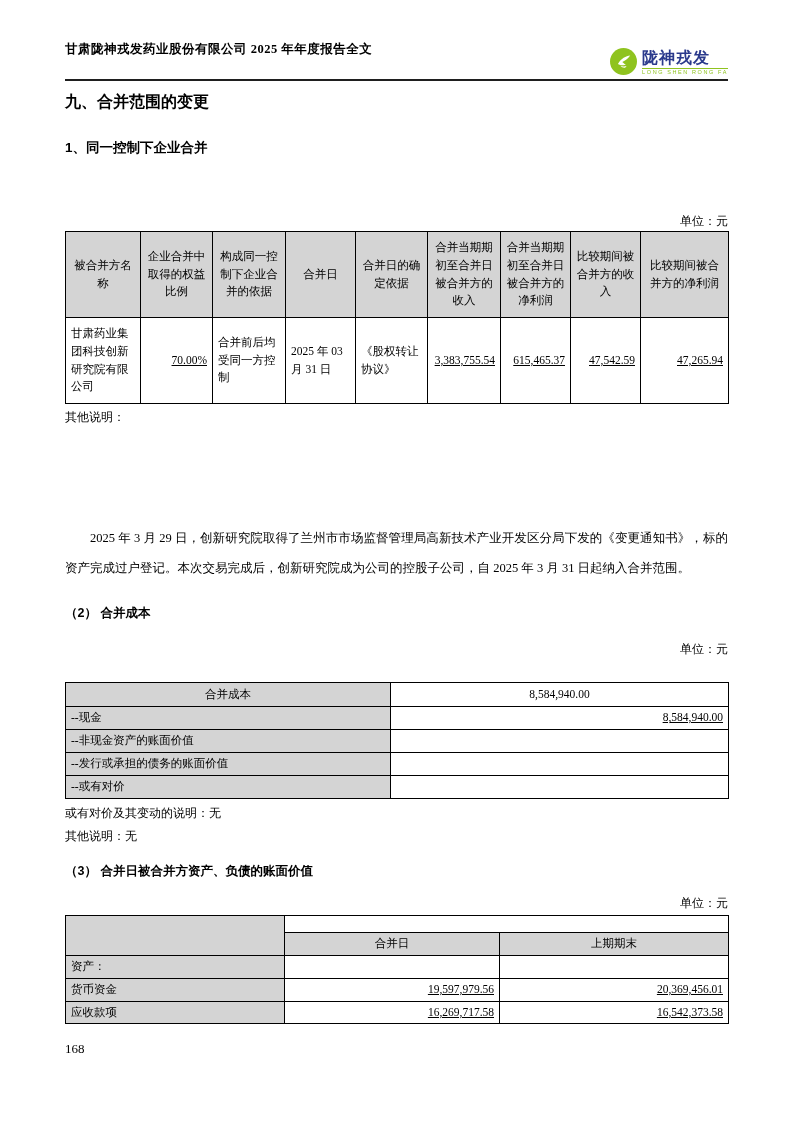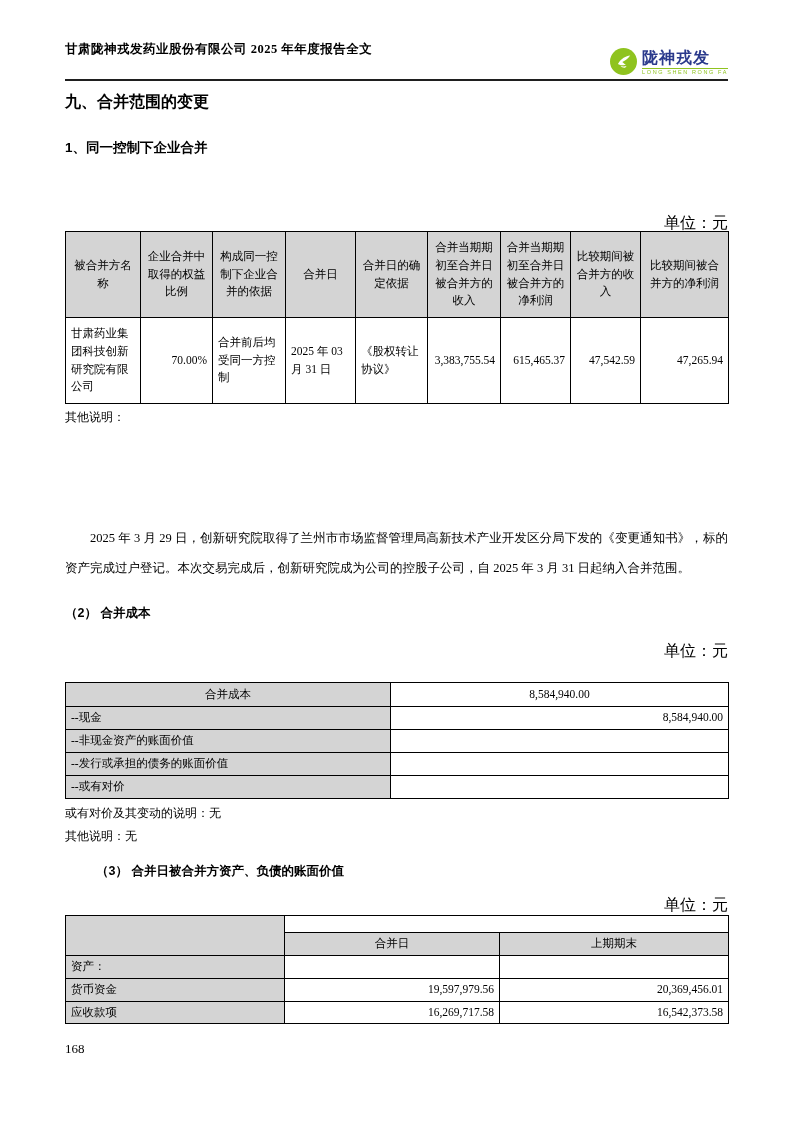--- a/index.html
+++ b/index.html
@@ -25,33 +25,33 @@
   .logo-cn{font-family:"Liberation Sans","DejaVu Sans",sans-serif;font-weight:bold;font-size:16px;color:#2b3a8c;letter-spacing:1px;}
   .logo-en{font-family:"Liberation Sans","DejaVu Sans",sans-serif;font-size:5.5px;color:#8fc31f;letter-spacing:1.6px;margin-top:2px;border-top:1px solid #8fc31f;padding-top:1px;}
   .header-rule{top:79px;height:2px;background:#1f1f1f;}
 
   
   .h1{top:92px;font-family:"Liberation Sans","DejaVu Sans",sans-serif;font-weight:bold;font-size:16px;}
   .h2{top:139px;font-family:"Liberation Sans","DejaVu Sans",sans-serif;font-weight:bold;font-size:13.5px;}
   .h3{font-family:"Liberation Sans","DejaVu Sans",sans-serif;font-weight:bold;font-size:12.5px;}
   .h3-1{top:190px;margin-top:43px;}
   .h3-2{top:605px;}
-  .h3-3{top:863px;margin-left:31px;}
-
-  .unit{font-size:16px;text-align:right;}
+  .h3-3{top:863px;}
+
+  .unit{font-size:12px;text-align:right;}
   .unit-1{top:213px;}
   .unit-2{top:641px;}
   .unit-3{top:895px;}
 
   
   table.t{border-collapse:collapse;table-layout:fixed;width:663px;font-size:11.5px;}
   table.t td{border:1px solid #000;vertical-align:middle;padding:2px 5px;line-height:1.55;word-break:break-all;}
   .gray{background:#d4d4d4;}
   .tc{text-align:center;}
-  .tr{text-align:right;}
+  .tr{text-align:right;text-decoration:underline;}
   .tl{text-align:left;}
   .t1{top:231px;}
   .t2{top:682px;}
   .t3{top:915px;}
 
   
   .note{font-size:12px;}
   .note-other-label{top:409px;}
   .para{font-size:12.5px;line-height:30px;text-align:justify;text-indent:2em;}
   .para-1{top:431px;}

